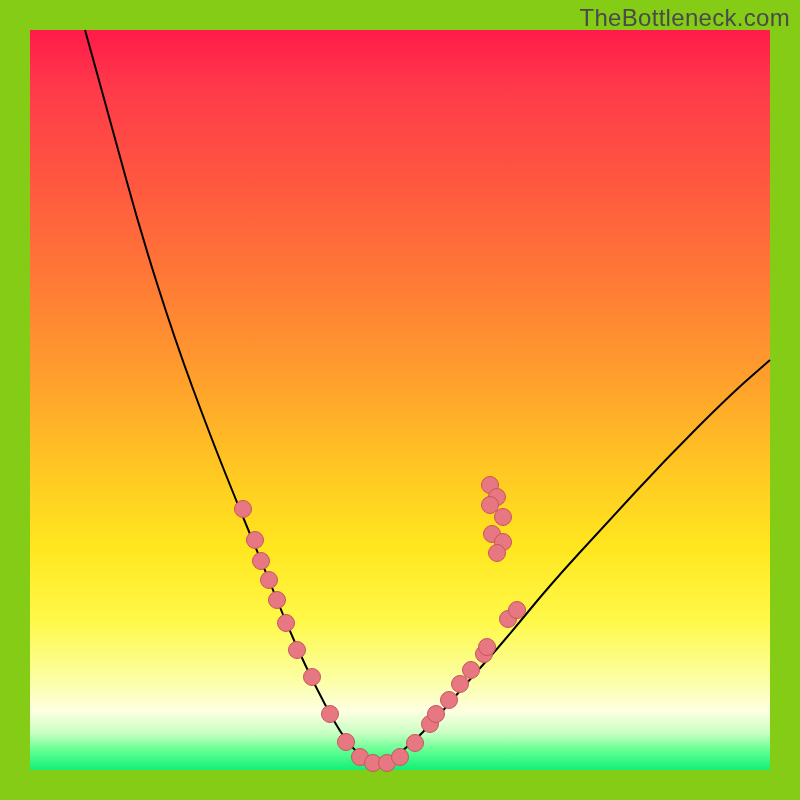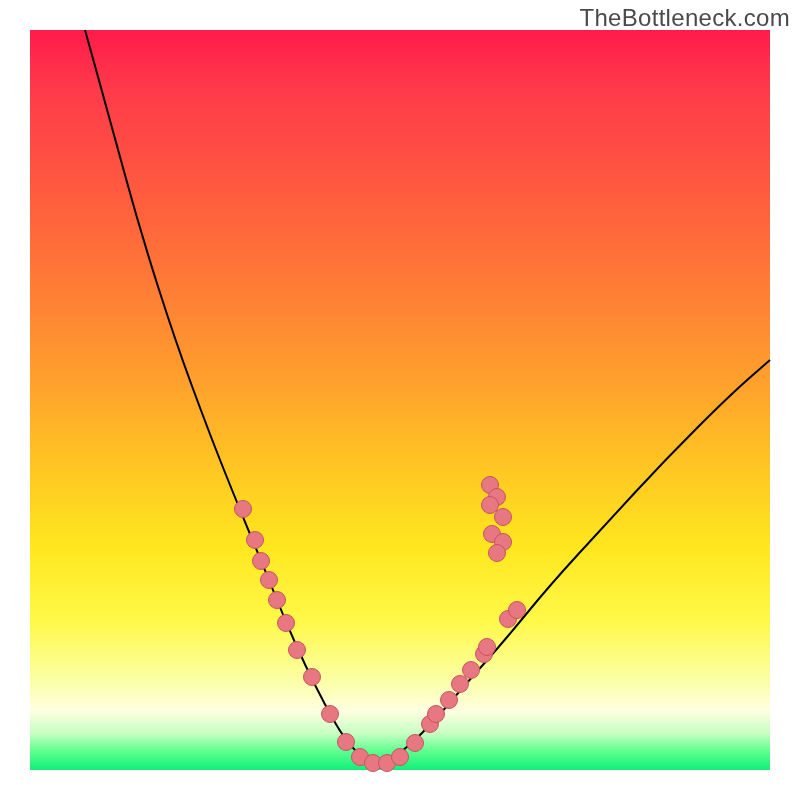--- a/index.html
+++ b/index.html
@@ -10,21 +10,21 @@
     overflow: hidden;
     background: #000;
     font-family: Arial, Helvetica, sans-serif;
   }
   .frame {
     position: absolute;
     left: 0;
     top: 0;
     width: 800px;
     height: 800px;
-    background: #ffffff;
+    background: #84cc16;
   }
   .plot-area {
     position: absolute;
     left: 30px;
     top: 30px;
     width: 740px;
     height: 740px;
     
     background: linear-gradient(
       to bottom,

